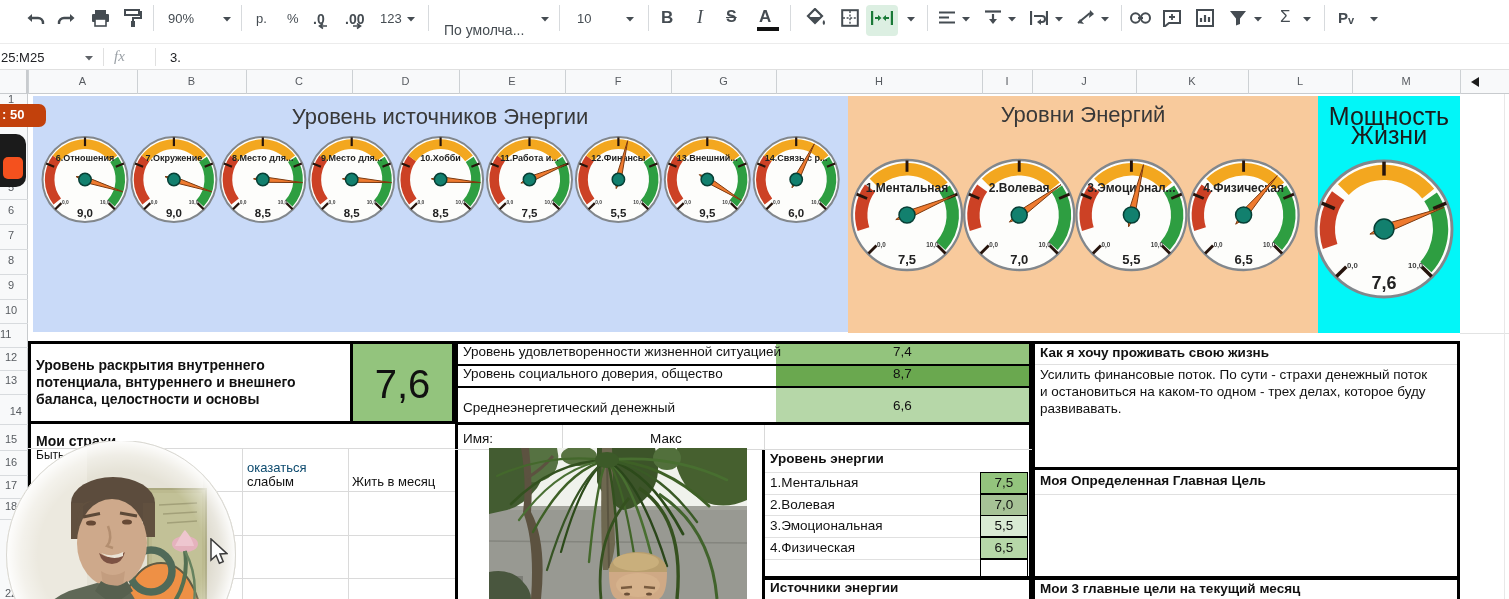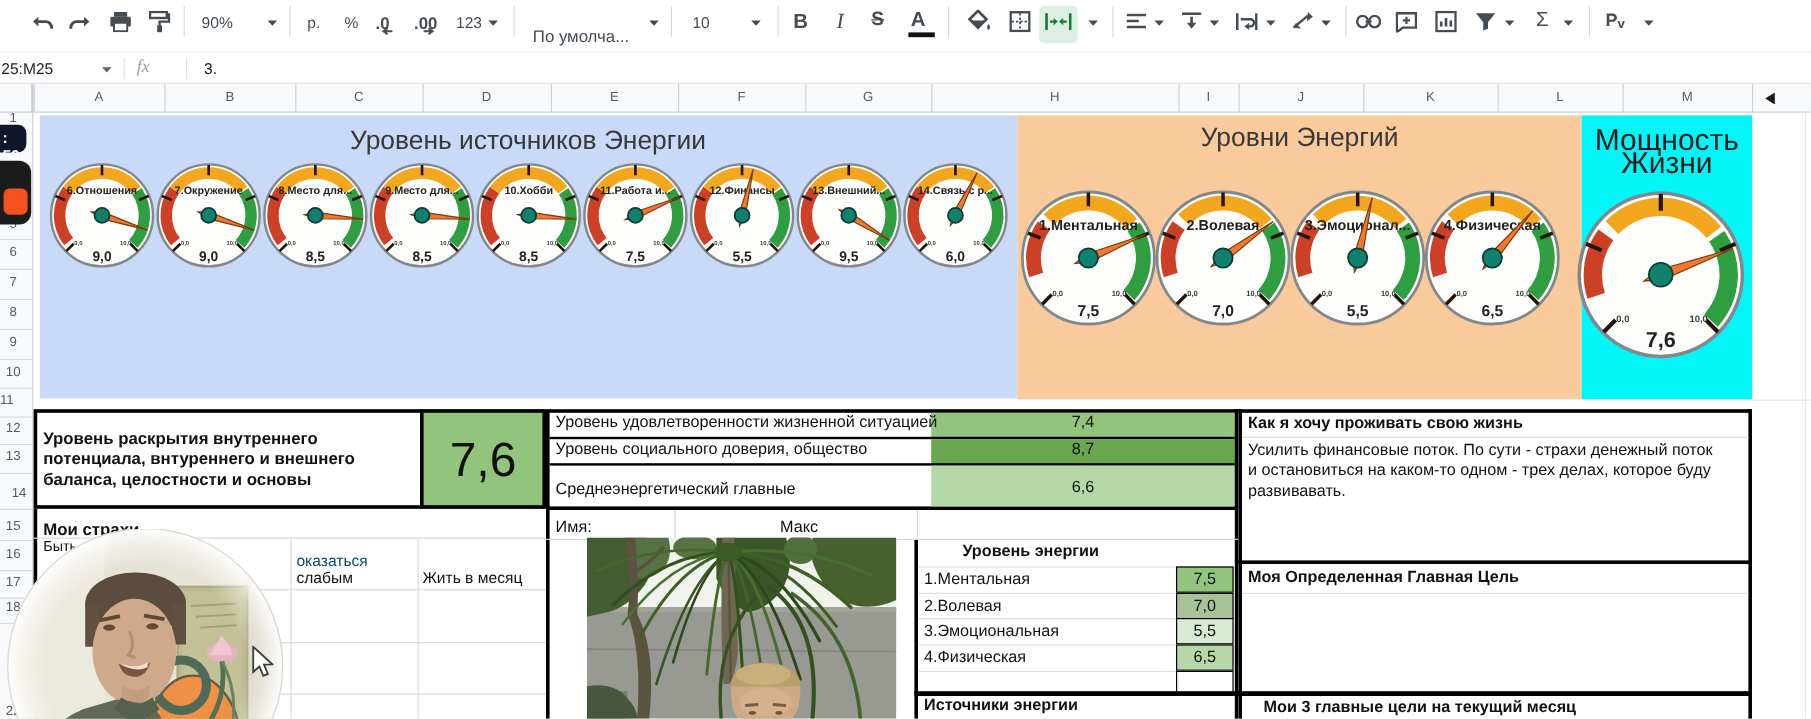--- a/index.html
+++ b/index.html
@@ -452,33 +452,33 @@
 <div style="position:absolute;left:36px;top:391px;font-size:14px;font-weight:700;color:#111;white-space:nowrap;text-align:center;">баланса, целостности и основы</div>
 <div style="position:absolute;left:350px;top:362px;font-size:40px;font-weight:400;color:#111;white-space:nowrap;width:105px;text-align:center">7,6</div>
 <div style="position:absolute;left:455px;top:341px;width:577px;height:84px;border:3px solid #000;box-sizing:border-box;background:#fff"></div>
 <div style="position:absolute;left:776px;top:344px;width:253px;height:22px;background:#93c47d;border-bottom:2px solid #000;box-sizing:border-box"></div>
 <div style="position:absolute;left:776px;top:366px;width:253px;height:22px;background:#6aa84f;border-bottom:2px solid #000;box-sizing:border-box"></div>
 <div style="position:absolute;left:776px;top:388px;width:253px;height:34px;background:#b6d7a8"></div>
 <div style="position:absolute;left:458px;top:364px;width:318px;height:2px;background:#000"></div>
 <div style="position:absolute;left:458px;top:386px;width:318px;height:2px;background:#000"></div>
 <div style="position:absolute;left:463px;top:344px;font-size:13.5px;font-weight:400;color:#111;white-space:nowrap;">Уровень удовлетворенности жизненной ситуацией</div>
 <div style="position:absolute;left:463px;top:366px;font-size:13.5px;font-weight:400;color:#111;white-space:nowrap;">Уровень социального доверия, общество</div>
-<div style="position:absolute;left:463px;top:400px;font-size:13.5px;font-weight:400;color:#111;white-space:nowrap;">Среднеэнергетический главные</div>
+<div style="position:absolute;left:463px;top:400px;font-size:13.5px;font-weight:400;color:#111;white-space:nowrap;">Среднеэнергетический денежный</div>
 <div style="position:absolute;left:776px;top:344px;font-size:13.5px;font-weight:400;color:#111;white-space:nowrap;width:253px;text-align:center">7,4</div>
 <div style="position:absolute;left:776px;top:366px;font-size:13.5px;font-weight:400;color:#111;white-space:nowrap;width:253px;text-align:center">8,7</div>
 <div style="position:absolute;left:776px;top:398px;font-size:13.5px;font-weight:400;color:#111;white-space:nowrap;width:253px;text-align:center">6,6</div>
 <div style="position:absolute;left:455px;top:425px;width:3px;height:174px;background:#000"></div>
 <div style="position:absolute;left:1029px;top:341px;width:3px;height:258px;background:#000"></div>
 <div style="position:absolute;left:463px;top:431px;font-size:13.5px;font-weight:400;color:#111;white-space:nowrap;">Имя:</div>
 <div style="position:absolute;left:650px;top:431px;font-size:13.5px;font-weight:400;color:#111;white-space:nowrap;text-align:center;">Макс</div>
 <div style="position:absolute;left:562px;top:425px;width:1px;height:25px;background:#d9d9d9"></div>
 <div style="position:absolute;left:764px;top:425px;width:1px;height:25px;background:#d9d9d9"></div>
 <div style="position:absolute;left:455px;top:449px;width:577px;height:1px;background:#d9d9d9"></div>
 <div style="position:absolute;left:762px;top:450px;width:3px;height:149px;background:#000"></div>
-<div style="position:absolute;left:770px;top:451px;font-size:13.5px;font-weight:700;color:#111;white-space:nowrap;margin-left:32px;">Уровень энергии</div>
+<div style="position:absolute;left:770px;top:451px;font-size:13.5px;font-weight:700;color:#111;white-space:nowrap;">Уровень энергии</div>
 <div style="position:absolute;left:765px;top:472px;width:215px;height:1px;background:#e0e0e0"></div>
 <div style="position:absolute;left:770px;top:475px;font-size:13.5px;font-weight:400;color:#111;white-space:nowrap;">1.Ментальная</div>
 <div style="position:absolute;left:980px;top:472px;width:48px;height:22px;background:#93c47d;border:1.5px solid #000;box-sizing:border-box"></div>
 <div style="position:absolute;left:980px;top:475px;font-size:13.5px;font-weight:400;color:#111;white-space:nowrap;width:48px;text-align:center">7,5</div>
 <div style="position:absolute;left:765px;top:494px;width:215px;height:1px;background:#e0e0e0"></div>
 <div style="position:absolute;left:770px;top:497px;font-size:13.5px;font-weight:400;color:#111;white-space:nowrap;">2.Волевая</div>
 <div style="position:absolute;left:980px;top:494px;width:48px;height:22px;background:#a6c296;border:1.5px solid #000;box-sizing:border-box"></div>
 <div style="position:absolute;left:980px;top:497px;font-size:13.5px;font-weight:400;color:#111;white-space:nowrap;width:48px;text-align:center">7,0</div>
 <div style="position:absolute;left:765px;top:515px;width:215px;height:1px;background:#e0e0e0"></div>
 <div style="position:absolute;left:770px;top:518px;font-size:13.5px;font-weight:400;color:#111;white-space:nowrap;">3.Эмоциональная</div>
@@ -493,21 +493,21 @@
 <div style="position:absolute;left:770px;top:580px;font-size:13.5px;font-weight:700;color:#111;white-space:nowrap;">Источники энергии</div>
 <div style="position:absolute;left:1032px;top:341px;width:428px;height:258px;border:3px solid #000;border-bottom:none;box-sizing:border-box;background:#fff"></div>
 <div style="position:absolute;left:1040px;top:345px;font-size:13.5px;font-weight:700;color:#111;white-space:nowrap;">Как я хочу проживать свою жизнь</div>
 <div style="position:absolute;left:1035px;top:364px;width:422px;height:1px;background:#e0e0e0"></div>
 <div style="position:absolute;left:1040px;top:367px;font-size:13.5px;font-weight:400;color:#111;white-space:nowrap;">Усилить финансовые поток. По сути - страхи денежный поток</div>
 <div style="position:absolute;left:1040px;top:384px;font-size:13.5px;font-weight:400;color:#111;white-space:nowrap;">и остановиться на каком-то одном - трех делах, которое буду</div>
 <div style="position:absolute;left:1040px;top:401px;font-size:13.5px;font-weight:400;color:#111;white-space:nowrap;">развивавать.</div>
 <div style="position:absolute;left:1032px;top:467px;width:428px;height:3px;background:#000"></div>
 <div style="position:absolute;left:1040px;top:473px;font-size:13.5px;font-weight:700;color:#111;white-space:nowrap;">Моя Определенная Главная Цель</div>
 <div style="position:absolute;left:1035px;top:494px;width:422px;height:1px;background:#e0e0e0"></div>
-<div style="position:absolute;left:1040px;top:581px;font-size:13.5px;font-weight:700;color:#111;white-space:nowrap;margin-left:13px;">Мои 3 главные цели на текущий месяц</div>
+<div style="position:absolute;left:1040px;top:581px;font-size:13.5px;font-weight:700;color:#111;white-space:nowrap;">Мои 3 главные цели на текущий месяц</div>
 <div style="position:absolute;left:762px;top:576px;width:698px;height:4px;background:#000"></div>
 <div style="position:absolute;left:28px;top:424px;width:3px;height:175px;background:#000"></div>
 <div style="position:absolute;left:36px;top:433px;font-size:14px;font-weight:700;color:#111;white-space:nowrap;">Мои страхи</div>
 <div style="position:absolute;left:36px;top:448px;font-size:12px;font-weight:400;color:#111;white-space:nowrap;">Быть</div>
 <div style="position:absolute;left:28px;top:448px;width:427px;height:1px;background:#dadada"></div>
 <div style="position:absolute;left:28px;top:491px;width:427px;height:1px;background:#dadada"></div>
 <div style="position:absolute;left:28px;top:535px;width:427px;height:1px;background:#dadada"></div>
 <div style="position:absolute;left:28px;top:578px;width:427px;height:1px;background:#dadada"></div>
 <div style="position:absolute;left:242px;top:448px;width:1px;height:151px;background:#dadada"></div>
 <div style="position:absolute;left:348px;top:448px;width:1px;height:151px;background:#dadada"></div>
@@ -555,21 +555,21 @@
 <ellipse cx="149" cy="122" rx="29" ry="18" fill="#b99f6e"></ellipse>
 <ellipse cx="147" cy="114" rx="23" ry="9" fill="#c9af7c"></ellipse>
 <path d="M120 124 q0 24 8 27 l42 0 q8 -5 8 -27 Z" fill="#cfa985"></path>
 <ellipse cx="149" cy="137" rx="22" ry="12" fill="#d6b28c"></ellipse>
 <line x1="132" y1="140" x2="143" y2="139" stroke="#7a5c40" stroke-width="2.5"></line>
 <line x1="155" y1="139" x2="166" y2="140" stroke="#7a5c40" stroke-width="2.5"></line>
 <ellipse cx="138" cy="146" rx="3" ry="1.6" fill="#6b4f38"></ellipse>
 <ellipse cx="160" cy="146" rx="3" ry="1.6" fill="#6b4f38"></ellipse>
   </svg>
 
-<div class="abs" style="left:0;top:104px;width:22px;height:23px;background:#0f172a;border-radius:0 7px 7px 0">
+<div class="abs" style="left:0;top:104px;width:46px;height:23px;background:#c2410c;border-radius:0 7px 7px 0">
   <div class="abs" style="left:2px;top:3px;font-size:13px;font-weight:700;color:#fff">: 50</div>
 </div>
 <div class="abs" style="left:0;top:134px;width:26px;height:53px;background:#1b1b1b;border-radius:0 10px 10px 0">
   <div class="abs" style="left:3px;top:23px;width:20px;height:22px;background:#f4511e;border-radius:5px"></div>
 </div>
 <svg width="242" height="242" style="position:absolute;left:3px;top:441px">
     <defs>
       <clipPath id="cc">
         <circle cx="118" cy="114" r="115"></circle>
       </clipPath>

